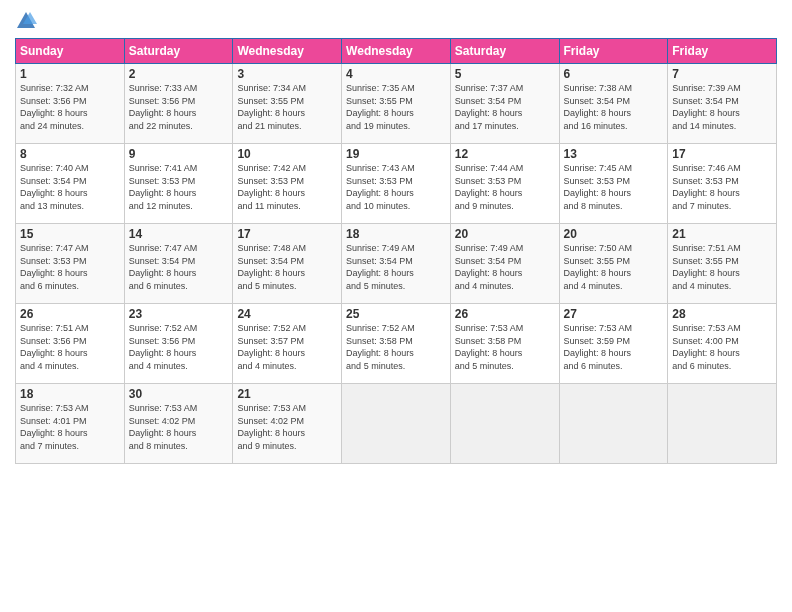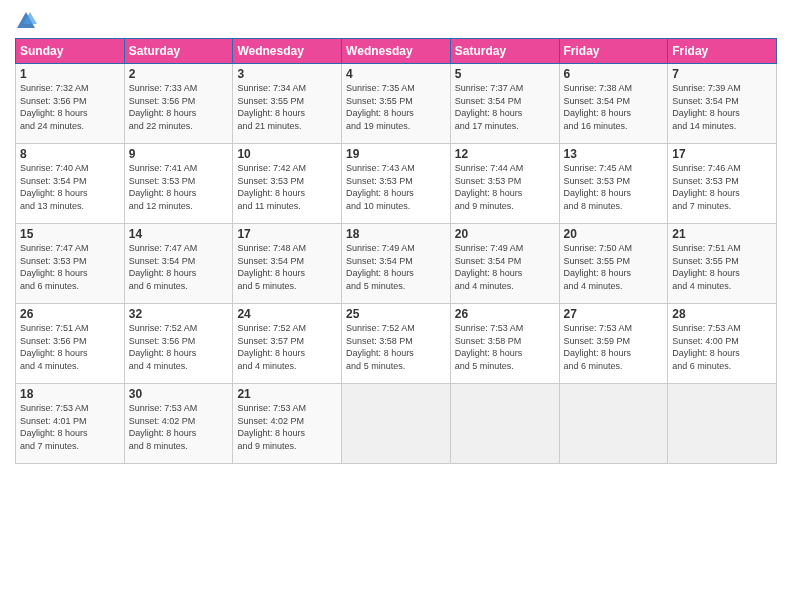--- a/index.html
+++ b/index.html
@@ -222,21 +222,21 @@
             <span class="day-number">21</span>
             <div class="day-info">Sunrise: 7:51 AM<br>Sunset: 3:55 PM<br>Daylight: 8 hours<br>and 4 minutes.</div>
           </td>
         </tr>
         <tr>
           <td>
             <span class="day-number">26</span>
             <div class="day-info">Sunrise: 7:51 AM<br>Sunset: 3:56 PM<br>Daylight: 8 hours<br>and 4 minutes.</div>
           </td>
           <td>
-            <span class="day-number">32</span>
+            <span class="day-number">23</span>
             <div class="day-info">Sunrise: 7:52 AM<br>Sunset: 3:56 PM<br>Daylight: 8 hours<br>and 4 minutes.</div>
           </td>
           <td>
             <span class="day-number">24</span>
             <div class="day-info">Sunrise: 7:52 AM<br>Sunset: 3:57 PM<br>Daylight: 8 hours<br>and 4 minutes.</div>
           </td>
           <td>
             <span class="day-number">25</span>
             <div class="day-info">Sunrise: 7:52 AM<br>Sunset: 3:58 PM<br>Daylight: 8 hours<br>and 5 minutes.</div>
           </td>

